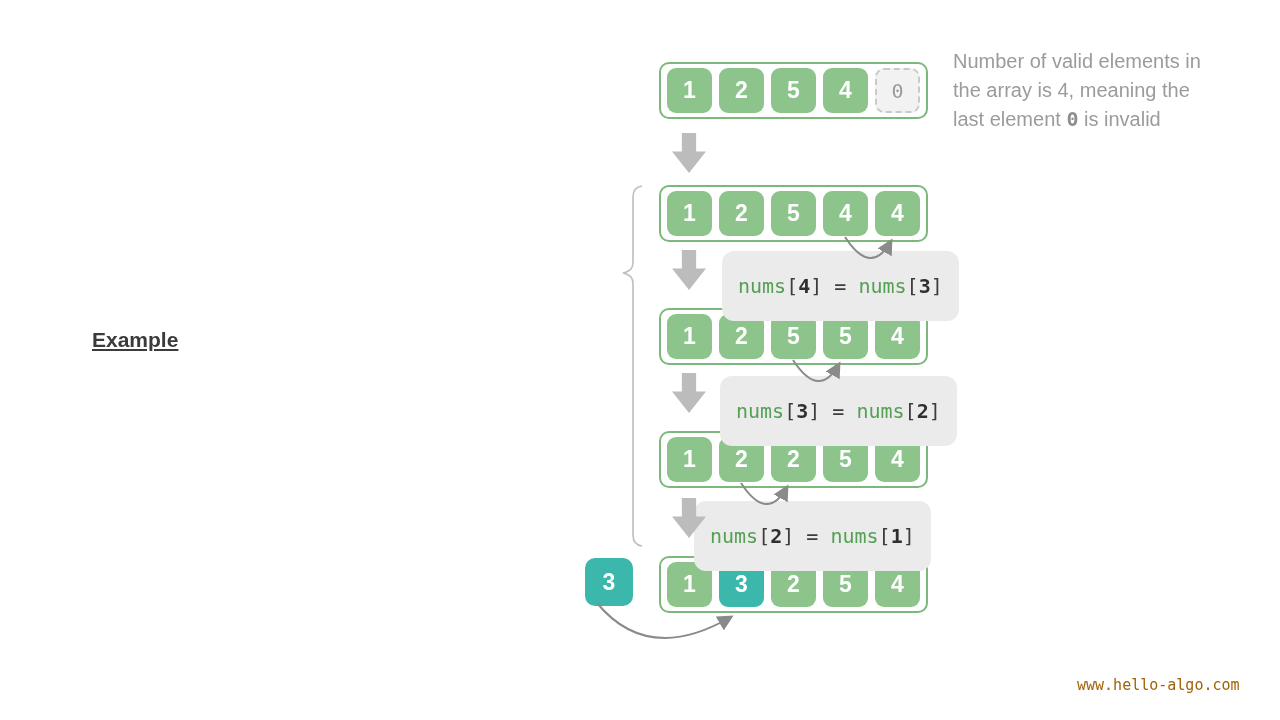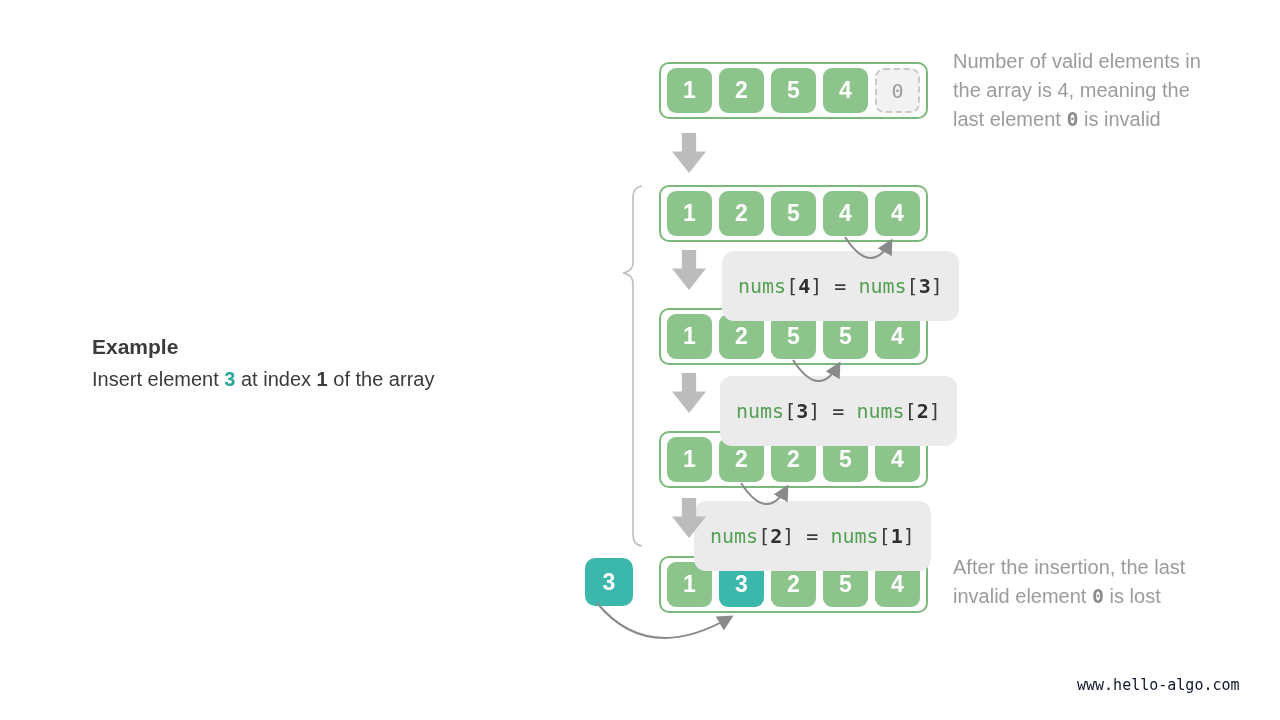--- a/index.html
+++ b/index.html
@@ -32,37 +32,34 @@
   .code-label .b{color:#2f2f2f;font-weight:bold;}
   .code-label .t{color:#2aa79a;font-weight:bold;}
 
   
   .note{position:absolute;color:#9b9b9b;font-size:20px;line-height:29px;white-space:pre-line;z-index:1;}
   .note .mono0{font-family:"DejaVu Sans Mono",monospace;font-weight:bold;color:#8d8d8d;}
   .example-title{position:absolute;color:#3b3b3b;font-size:21px;font-weight:bold;z-index:1;}
   .example-desc{position:absolute;color:#3b3b3b;font-size:20px;z-index:1;}
   .example-desc .t3{color:#2aa79a;font-weight:bold;}
   .example-desc .b1{font-weight:bold;}
-  .watermark{position:absolute;font-family:"DejaVu Sans Mono",monospace;font-size:15px;color:#0f172a;z-index:1;}
+  .watermark{position:absolute;font-family:"DejaVu Sans Mono",monospace;font-size:15px;color:#a16207;z-index:1;}
 
   svg.overlay{position:absolute;left:0;top:0;z-index:4;pointer-events:none;}
 </style>
 </head>
 <body>
 
 <div class="canvas">
 
-  <div class="example-title" style="left:92px;top:335px;">Example</div>
-  <div class="example-desc" style="left:92px;top:368px;"><span>Insert element </span><span class="t3">3</span><span> at index </span><span class="b1">1</span><span> of the array</span></div>
+  <div class="example-title" style="left:92px;top:328px;text-decoration:underline;">Example</div>
 
   <div class="note" style="left:953px;top:47px;width:310px;"><span>Number of valid elements in
 the array is 4, meaning the
 last element </span><span class="mono0">0</span><span> is invalid</span></div>
-  <div class="note" style="left:953px;top:553px;width:310px;"><span>After the insertion, the last
-invalid element </span><span class="mono0">0</span><span> is lost</span></div>
 
   <div class="array-box" style="left:659px;top:62px;">
       <div class="cell green">1</div>
       <div class="cell green">2</div>
       <div class="cell green">5</div>
       <div class="cell green">4</div>
       <div class="cell invalid">0</div>
     </div>
   <div class="array-box" style="left:659px;top:185px;">
       <div class="cell green">1</div>

